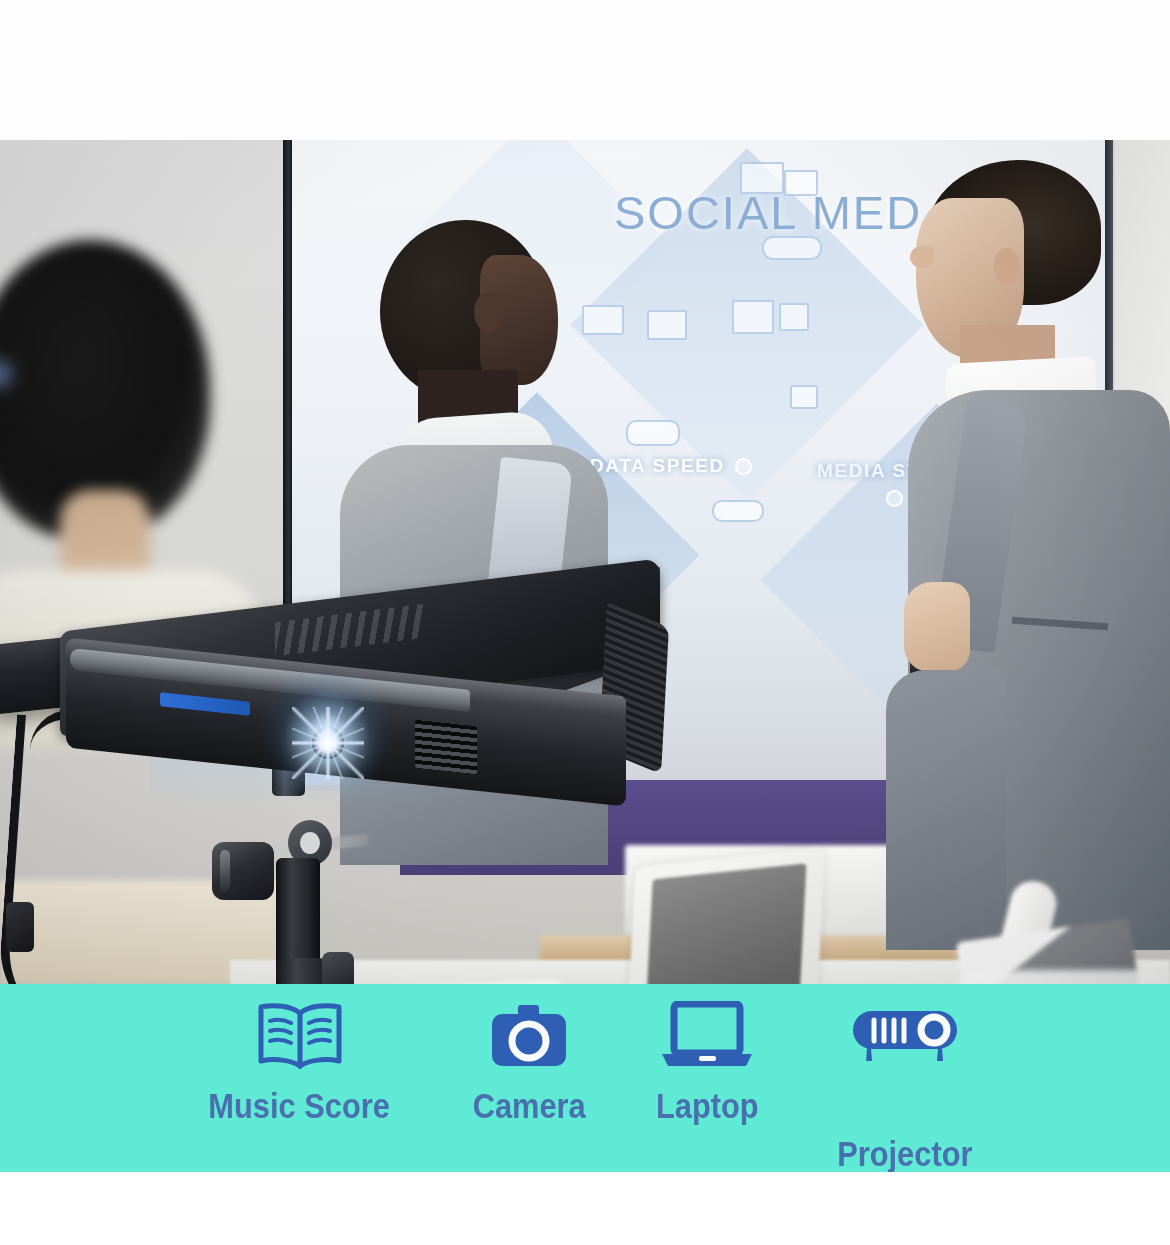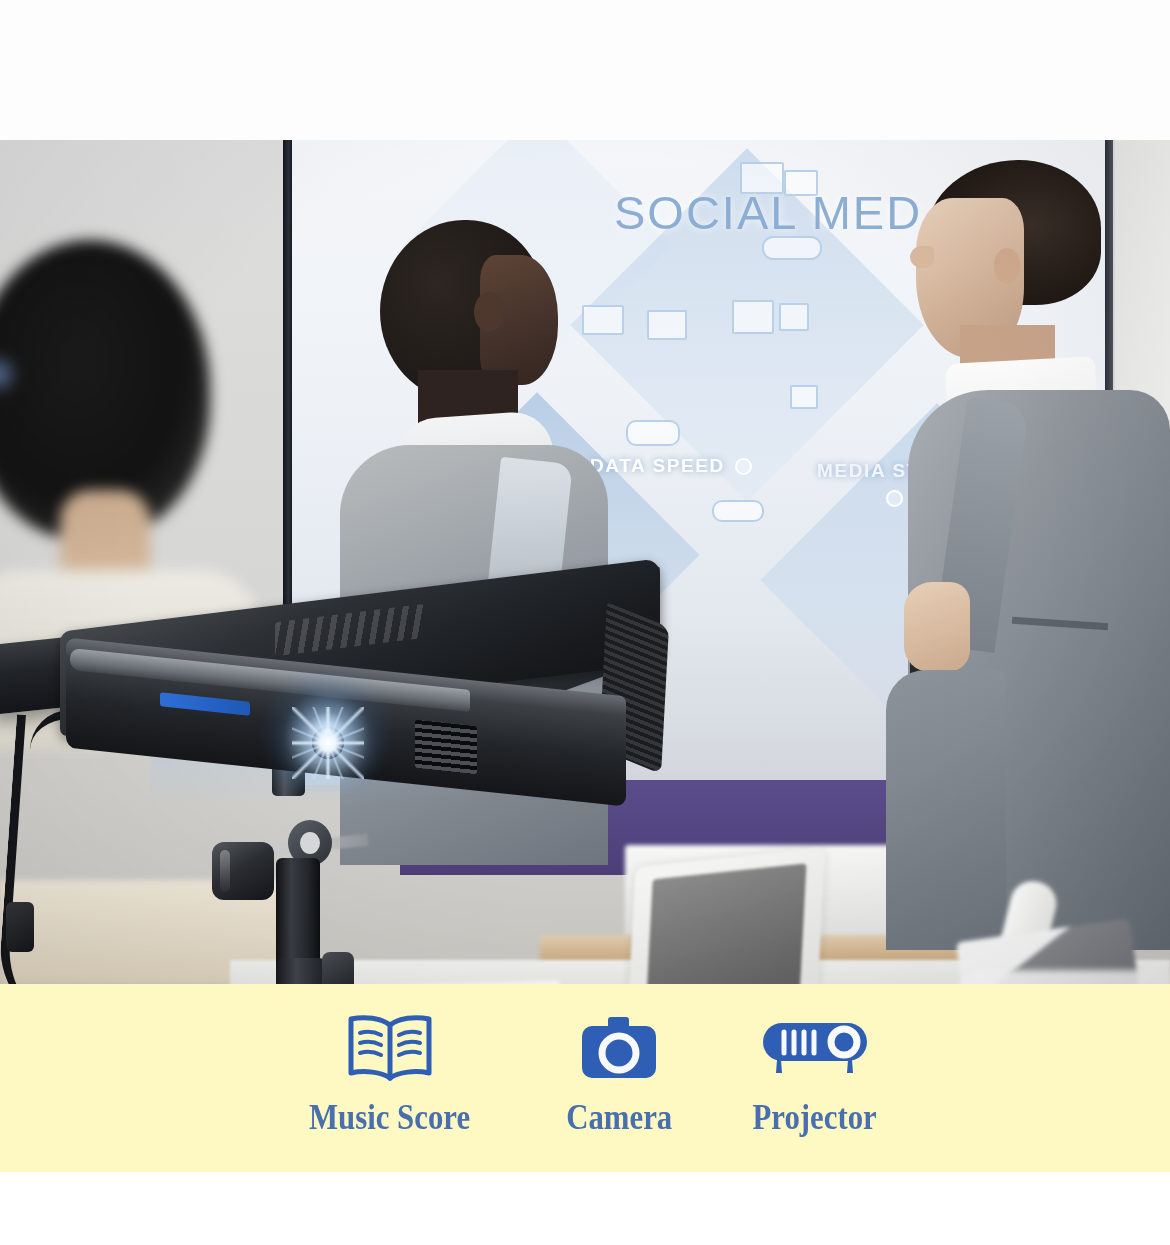--- a/index.html
+++ b/index.html
@@ -505,43 +505,42 @@
 
   
   .photo-vignette {
     position: absolute; inset: 0; pointer-events: none;
     background: radial-gradient(ellipse at 50% 45%, rgba(0,0,0,0) 55%, rgba(0,0,0,0.08) 100%);
   }
 
   
   .footer {
     position: absolute; left: 0; top: 984px; width: 1170px; height: 188px;
-    background: #fef9c3;
+    background: #5eead4;
     display: flex; align-items: flex-start; justify-content: center;
-    padding-top: 28px;
-    font-family: Liberation Serif, serif;
+    padding-top: 16px;
   }
   .feature {
     display: flex; flex-direction: column; align-items: center;
     justify-content: flex-start;
   }
   .f-icon { height: 72px; display: flex; align-items: center; justify-content: center; }
   .f-label {
     margin-top: 16px;
     font-size: 35px; font-weight: bold;
     color: #4a6fae;
     transform: scaleX(0.88);
     white-space: nowrap;
     line-height: 1;
   }
   .pad-music    { width: 283px; }
   .pad-camera   { width: 176px; align-items: center; }
   .pad-dj       { width: 240px; }
   .pad-laptop   { width: 180px; }
-  .pad-proj     { width: 215px; }
+  .pad-proj     { width: 215px; gap: 48px; }
 
   .bottom-white {
     position: absolute; left: 0; top: 1172px; width: 1170px; height: 73px;
     background: #ffffff;
   }
 </style>
 </head>
 <body>
 
 <div class="page">
@@ -695,20 +694,30 @@
         <svg width="76" height="66" viewBox="0 0 76 66" aria-hidden="true">
           <rect x="27" y="2" width="21" height="11" rx="3" fill="#2F5FB5"></rect>
           <rect x="1" y="11" width="74" height="52" rx="10" fill="#2F5FB5"></rect>
           <circle cx="38" cy="38" r="17" fill="none" stroke="#F9FAFB" stroke-width="7"></circle>
         </svg>
       </div>
       <div class="f-label">Camera</div>
     </div>
 
 
+    <div class="feature pad-laptop">
+      <div class="f-icon">
+        <svg width="96" height="70" viewBox="0 0 96 70" aria-hidden="true">
+          <rect x="15" y="3" width="66" height="49" rx="4" fill="none" stroke="#2F5FB5" stroke-width="7"></rect>
+          <path d="M3 53 h90 a0 0 0 0 1 0 0 l-6 12 H9 Z" fill="#2F5FB5"></path>
+          <rect x="40" y="55" width="17" height="5" rx="2" fill="#F9FAFB"></rect>
+        </svg>
+      </div>
+      <div class="f-label">Laptop</div>
+    </div>
 
     <div class="feature pad-proj">
       <div class="f-icon">
         <svg width="110" height="62" viewBox="0 0 110 62" aria-hidden="true">
           <rect x="3" y="6" width="104" height="38" rx="19" fill="#2F5FB5"></rect>
           <circle cx="84" cy="25" r="13" fill="none" stroke="#F9FAFB" stroke-width="7"></circle>
           <g stroke="#F9FAFB" stroke-width="5" stroke-linecap="round">
             <path d="M24 15 V36"></path>
             <path d="M34 15 V36"></path>
             <path d="M44 15 V36"></path>

